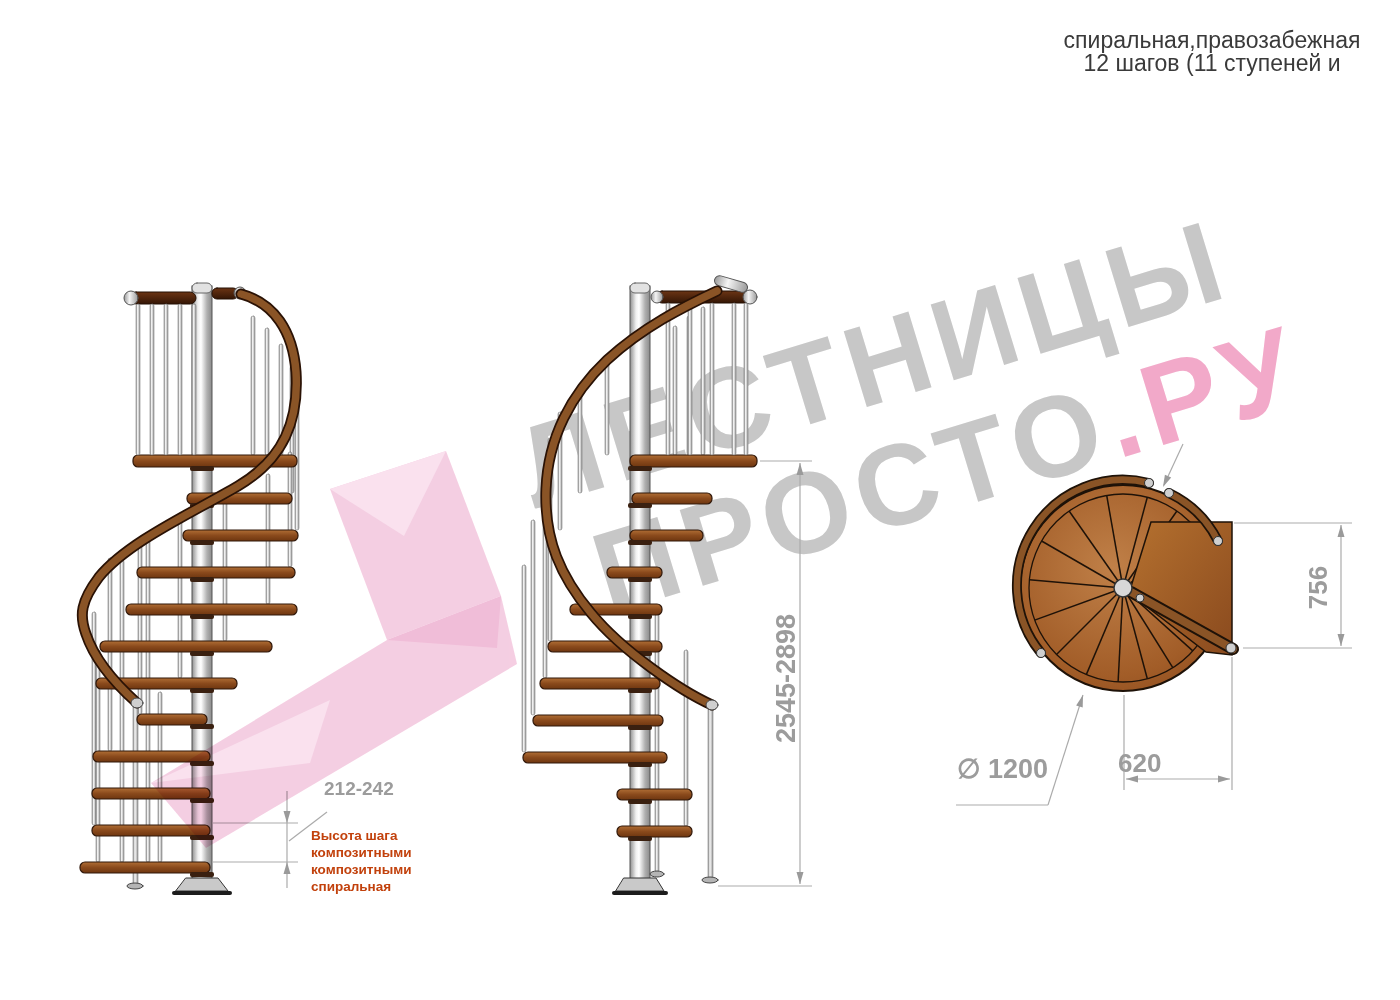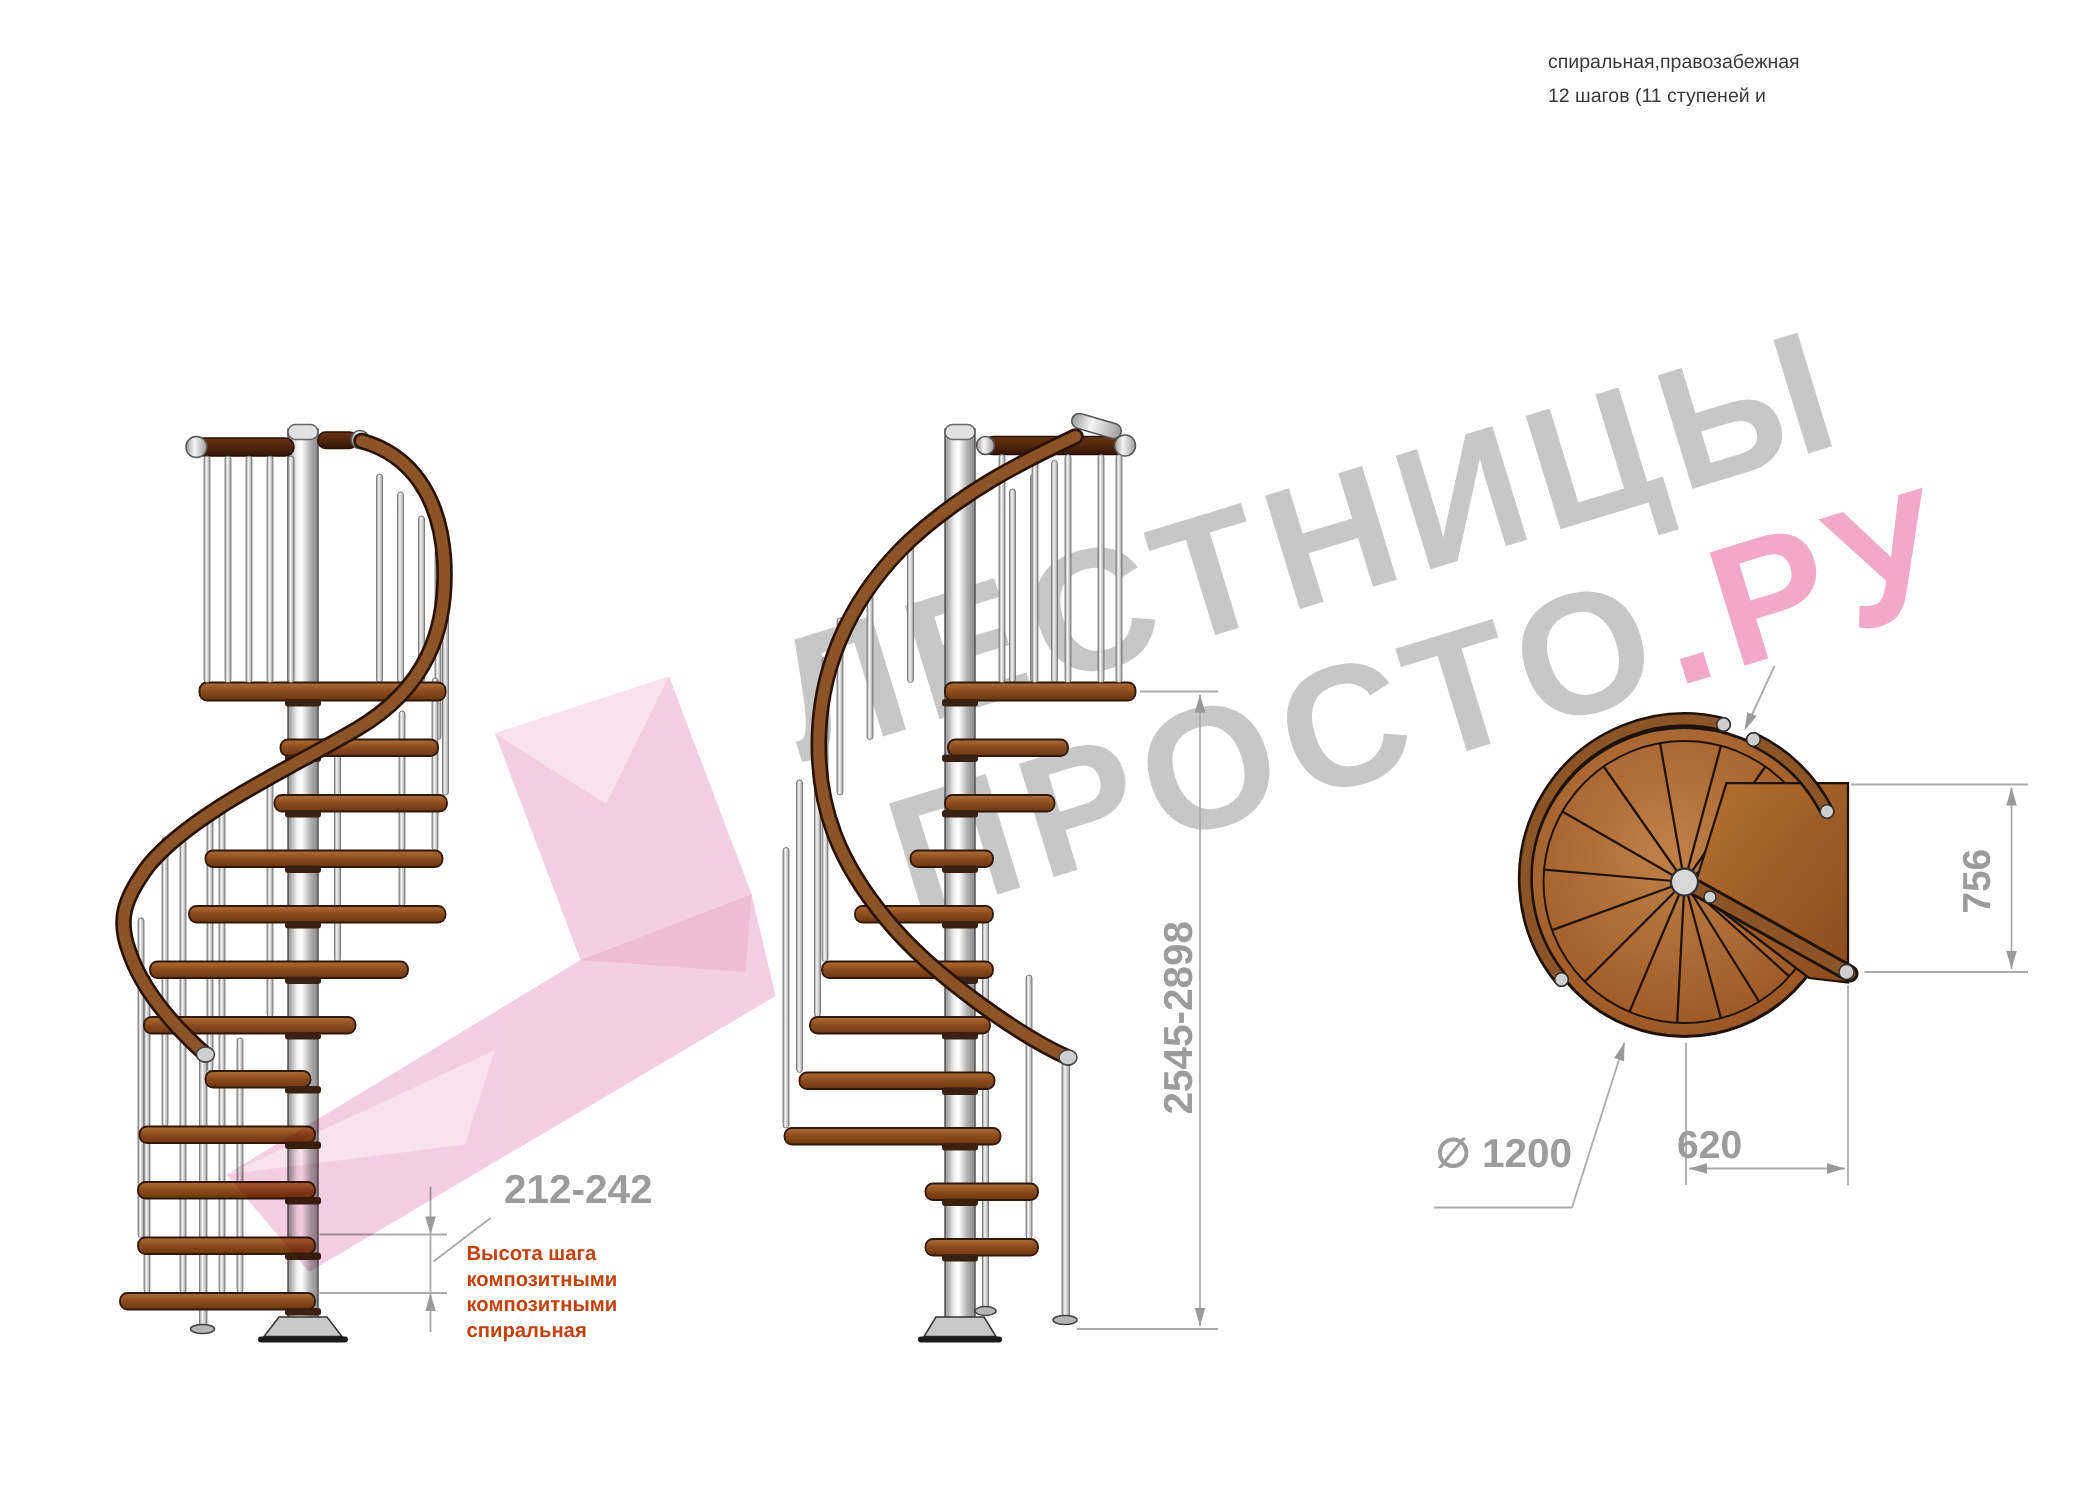--- a/index.html
+++ b/index.html
@@ -10,30 +10,30 @@
       font-weight:bold;font-size:115px;line-height:1.07;letter-spacing:8px;white-space:nowrap;
       color:#c7c7c7;z-index:1;}
   #wm .l2{margin-left:40px;}
   #wm .pink{color:#f2a9c9;}
   
   #drawing{position:absolute;left:0;top:0;z-index:2;}
   
   #pinkarrow{position:absolute;left:0;top:0;z-index:3;mix-blend-mode:multiply;pointer-events:none;}
   
   .lbl{position:absolute;z-index:4;}
-  #title-block{left:1032px;top:29px;width:360px;text-align:left;
-               font-size:13px;line-height:23px;color:#3a3a3a;}
+  #title-block{left:1032px;top:29px;width:360px;text-align:center;
+               font-size:23px;line-height:23px;color:#3a3a3a;}
   .dim{font-weight:bold;color:#9c9c9c;}
   #dim-total{left:666px;top:663px;width:240px;text-align:center;font-size:27px;
              transform:rotate(-90deg);}
   #dim-756{left:1258px;top:572px;width:120px;text-align:center;font-size:26px;
            transform:rotate(-90deg);}
   #dim-620{left:1118px;top:748px;width:120px;text-align:left;font-size:26px;}
   #dim-1200{left:957px;top:753px;font-size:27px;}
-  #dim-212{left:336px;top:778px;font-size:27px;}
+  #dim-212{left:324px;top:778px;font-size:19px;}
   #step-note{left:311px;top:827px;font-size:13.5px;font-weight:bold;line-height:17px;color:#c2410c;}
 </style>
 </head>
 <body>
 
 <div id="page">
 
   <div id="wm">
     <div class="l1">ЛЕСТНИЦЫ</div>
     <div class="l2"><span>ПРОСТО</span><span class="pink">.РУ</span></div>

